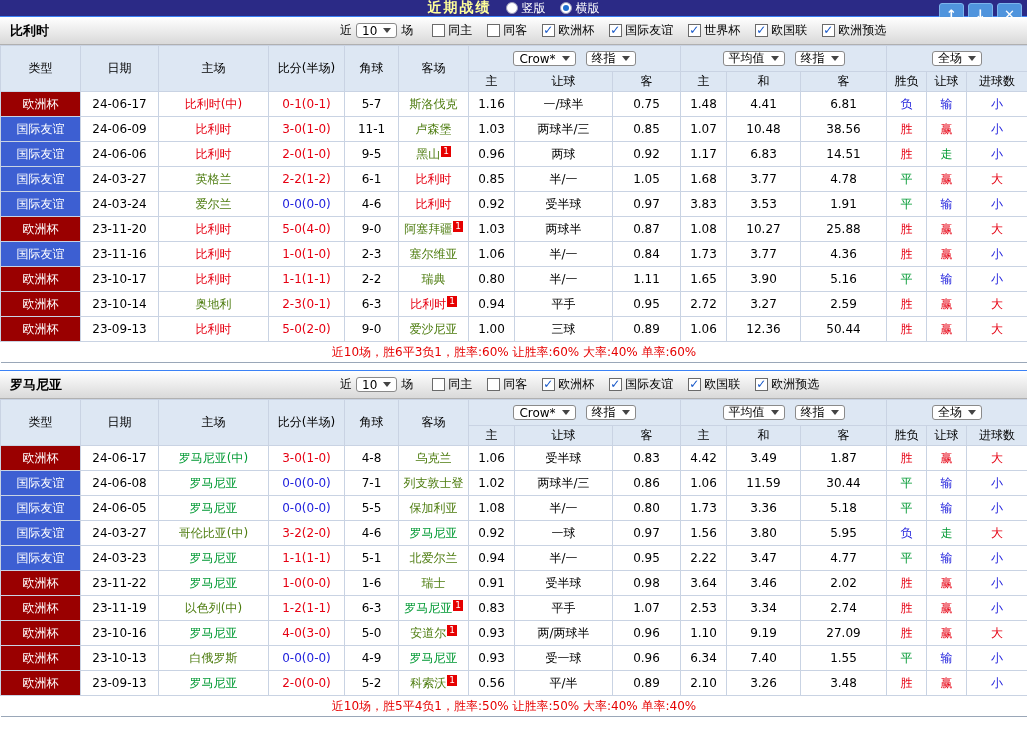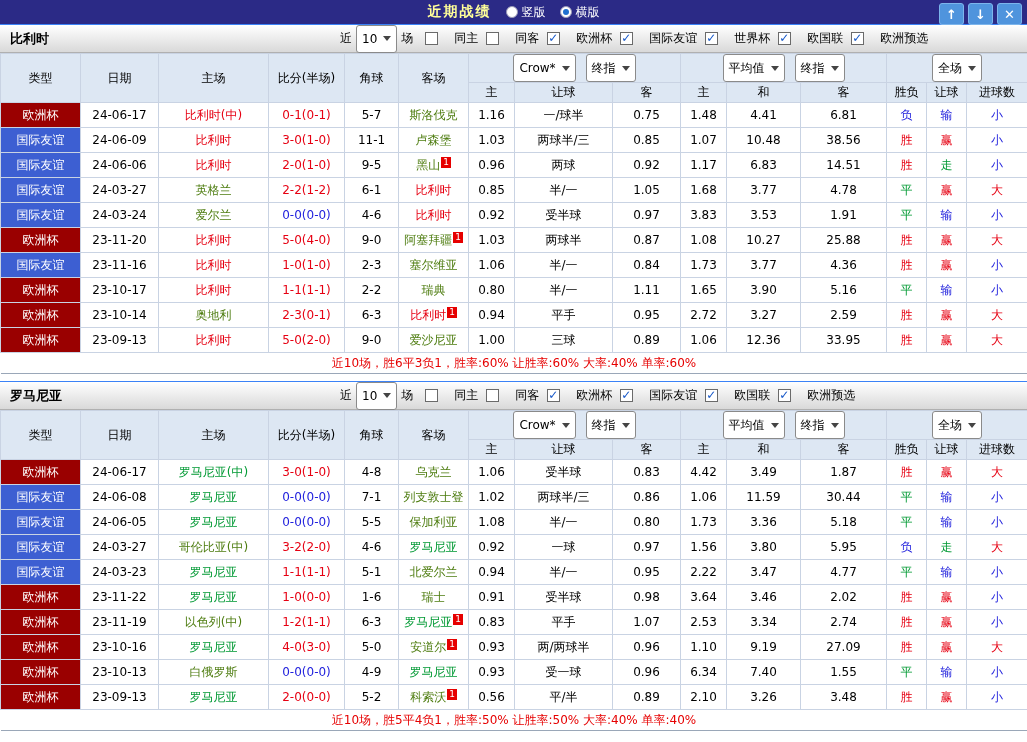--- a/index.html
+++ b/index.html
@@ -1,41 +1,41 @@
 <!DOCTYPE html>
 <html><head>
 <meta charset="utf-8">
 <style>
   * { margin:0; padding:0; box-sizing:border-box; }
   body { width:1027px; height:742px; background:#fff; overflow:hidden;
          font-family:"DejaVu Sans","Liberation Sans",sans-serif; font-size:12px; color:#000; }
 
   
-  .titlebar { height:24px; background:#2b2a86; position:relative; display:flex; align-items:center; }
+  .titlebar { height:16px; background:#2b2a86; position:relative; display:flex; align-items:center; }
   .tb-center { margin:0 auto; display:flex; align-items:center; gap:14px; }
   .tb-title { color:#ffff99; font-weight:bold; font-size:14px; letter-spacing:2px; }
   .radio-item { display:inline-flex; align-items:center; gap:4px; color:#fff; cursor:pointer; }
   .radio { width:12px; height:12px; border-radius:50%; background:#fff; border:1px solid #9a9ab8; position:relative; display:inline-block; }
   .radio.checked::after { content:""; position:absolute; left:2px; top:2px; width:6px; height:6px; border-radius:50%; background:#1f6fd0; }
   .tb-buttons { position:absolute; right:5px; top:3px; display:flex; gap:4px; }
   .tb-btn { width:25px; height:22px; background:#4f94dd; border:1px solid #7cb5ec; border-radius:3px;
             color:#fff; display:flex; align-items:center; justify-content:center; font-size:13px; font-weight:bold; cursor:pointer; }
 
   
   .section { border-top:1px solid #3b82f6; }
   .section.gap { margin-top:7px; }
   .sec-head { height:28px; background:linear-gradient(#ffffff,#d9d9d9); border-bottom:1px solid #b0b0b0;
               position:relative; display:flex; align-items:center; }
   .team-name { font-weight:bold; font-size:13px; padding-left:10px; }
   .filter { position:absolute; left:340px; display:flex; align-items:center; gap:4px; }
   .sel { display:inline-flex; align-items:center; gap:6px; background:#fff; border:1px solid #8a8a8a; border-radius:3px;
-         padding:1px 5px; height:28px; cursor:pointer; white-space:nowrap; }
+         padding:1px 5px; height:15px; cursor:pointer; white-space:nowrap; }
   .sel .arrow { width:0; height:0; border-left:4px solid transparent; border-right:4px solid transparent; border-top:5px solid #444; }
   .cb-group { display:flex; align-items:center; }
-  .cb-item { display:inline-flex; align-items:center; margin-left:8px; cursor:pointer;gap:13px; }
+  .cb-item { display:inline-flex; align-items:center; margin-left:15px; cursor:pointer; }
   .cb { width:13px; height:13px; background:#fff; border:1px solid #6a6a6a; display:inline-block; position:relative; margin-right:3px; }
   .cb.checked::after { content:"✓"; position:absolute; left:0; top:-2px; font-size:12px; font-weight:bold; color:#1456c8; }
 
   
   table { border-collapse:collapse; table-layout:fixed; width:1027px; }
   th, td { border:1px solid #c9d3e3; text-align:center; overflow:hidden; white-space:nowrap; padding:0 1px; }
   thead th { background:#dde7f3; font-weight:normal; }
   thead .h1 th { height:26px; }
   thead .h2 th { height:20px; }
   tbody td { height:25px; background:#fff; }
@@ -345,21 +345,21 @@
     <td class="cell-date">23-09-13</td>
     <td class="cell-home"><span class="team-text c-red">比利时</span></td>
     <td class="cell-score c-red">5-0(2-0)</td>
     <td class="cell-corner">9-0</td>
     <td class="cell-away"><span class="team-text c-black">爱沙尼亚</span></td>
     <td class="cell-o1">1.00</td>
     <td class="cell-line">三球</td>
     <td class="cell-o3">0.89</td>
     <td class="cell-e1">1.06</td>
     <td class="cell-e2">12.36</td>
-    <td class="cell-e3">33.95</td>
+    <td class="cell-e3">50.44</td>
     <td class="cell-res c-red">胜</td>
     <td class="cell-hcp c-red">赢</td>
     <td class="cell-ou c-red">大</td>
   </tr>
       </tbody>
     <tfoot>
       <tr>
           <td colspan="15">近10场，胜6平3负1，胜率:60% 让胜率:60% 大率:40% 单率:60%</td>
         </tr>
     </tfoot>

